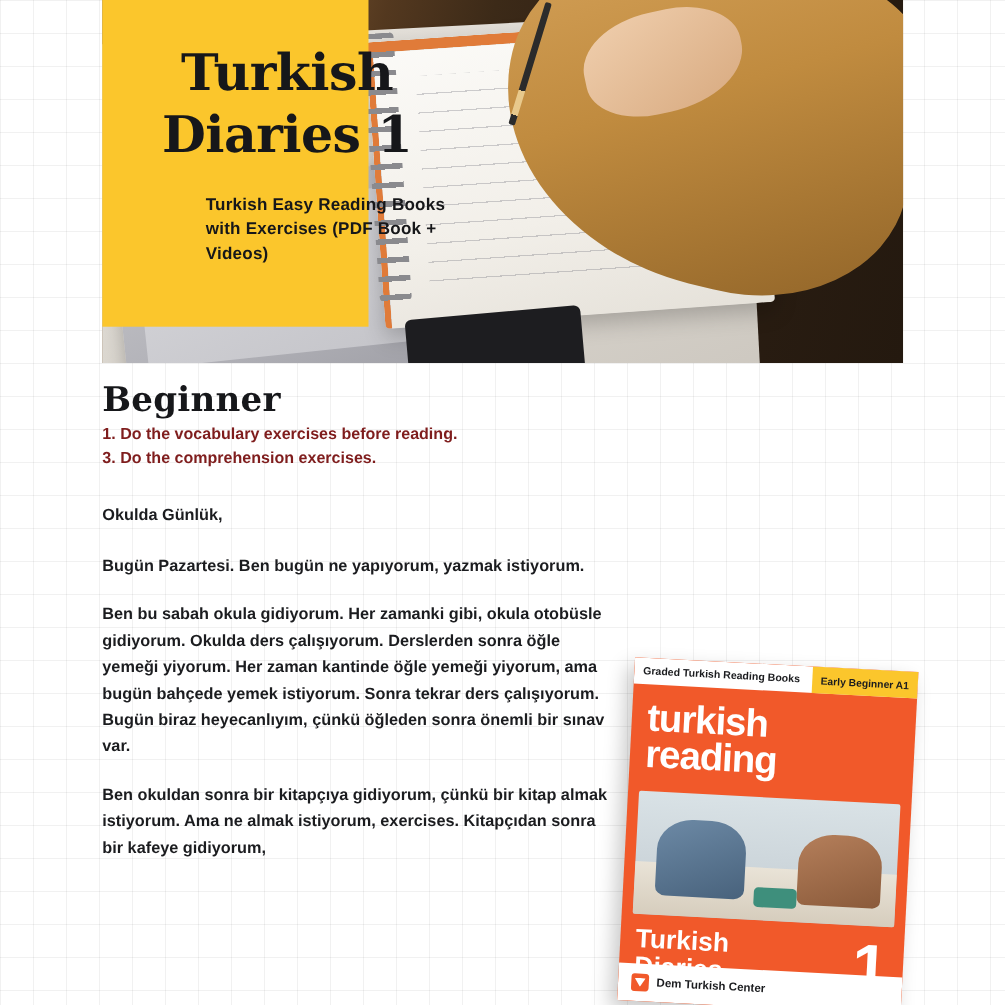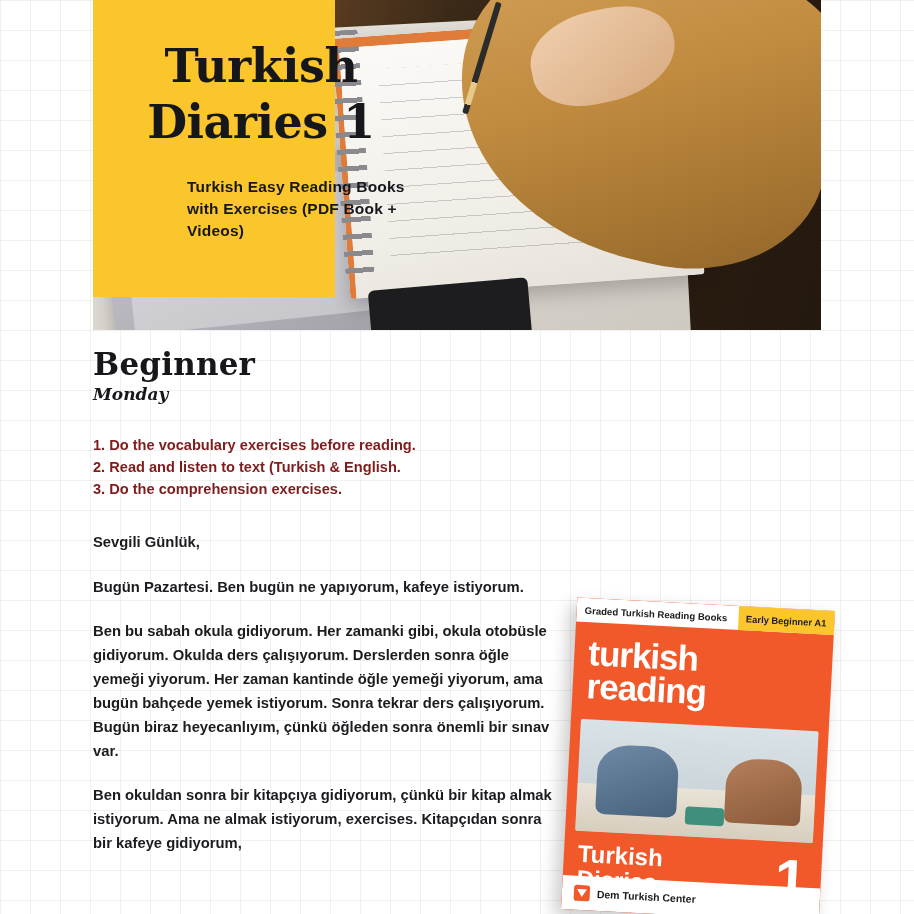--- a/index.html
+++ b/index.html
@@ -415,30 +415,28 @@
       <div class="photo-hand"></div>
       <div class="photo-pencil"></div>
     </div>
     <div class="hero-band"></div>
     <div class="hero-title">Turkish Diaries 1</div>
     <div class="hero-sub">Turkish Easy Reading Books with Exercises (PDF Book + Videos)</div>
   </div>
 
   <div class="left-col">
     <h1 class="day-title">Beginner</h1>
-    <div class="day-sub">Monday</div>
 
     <ul class="instructions">
       <li>1. Do the vocabulary exercises before reading.</li>
-      <li>2. Read and listen to text (Turkish &amp; English.</li>
       <li>3. Do the comprehension exercises.</li>
     </ul>
 
-    <p class="body-p salutation">Sevgili Günlük,</p>
-    <p class="body-p">Bugün Pazartesi. Ben bugün ne yapıyorum, kafeye istiyorum.</p>
+    <p class="body-p salutation">Okulda Günlük,</p>
+    <p class="body-p">Bugün Pazartesi. Ben bugün ne yapıyorum, yazmak istiyorum.</p>
     <p class="body-p">Ben bu sabah okula gidiyorum. Her zamanki gibi, okula otobüsle gidiyorum. Okulda ders çalışıyorum. Derslerden sonra öğle yemeği yiyorum. Her zaman kantinde öğle yemeği yiyorum, ama bugün bahçede yemek istiyorum. Sonra tekrar ders çalışıyorum. Bugün biraz heyecanlıyım, çünkü öğleden sonra önemli bir sınav var.</p>
     <p class="body-p">Ben okuldan sonra bir kitapçıya gidiyorum, çünkü bir kitap almak istiyorum. Ama ne almak istiyorum, exercises. Kitapçıdan sonra bir kafeye gidiyorum,</p>
   </div>
 
 
   <div class="book">
     <div class="book-topbar">
       <div class="bt-left">Graded Turkish Reading Books</div>
       <div class="bt-right">Early Beginner A1</div>
     </div>

